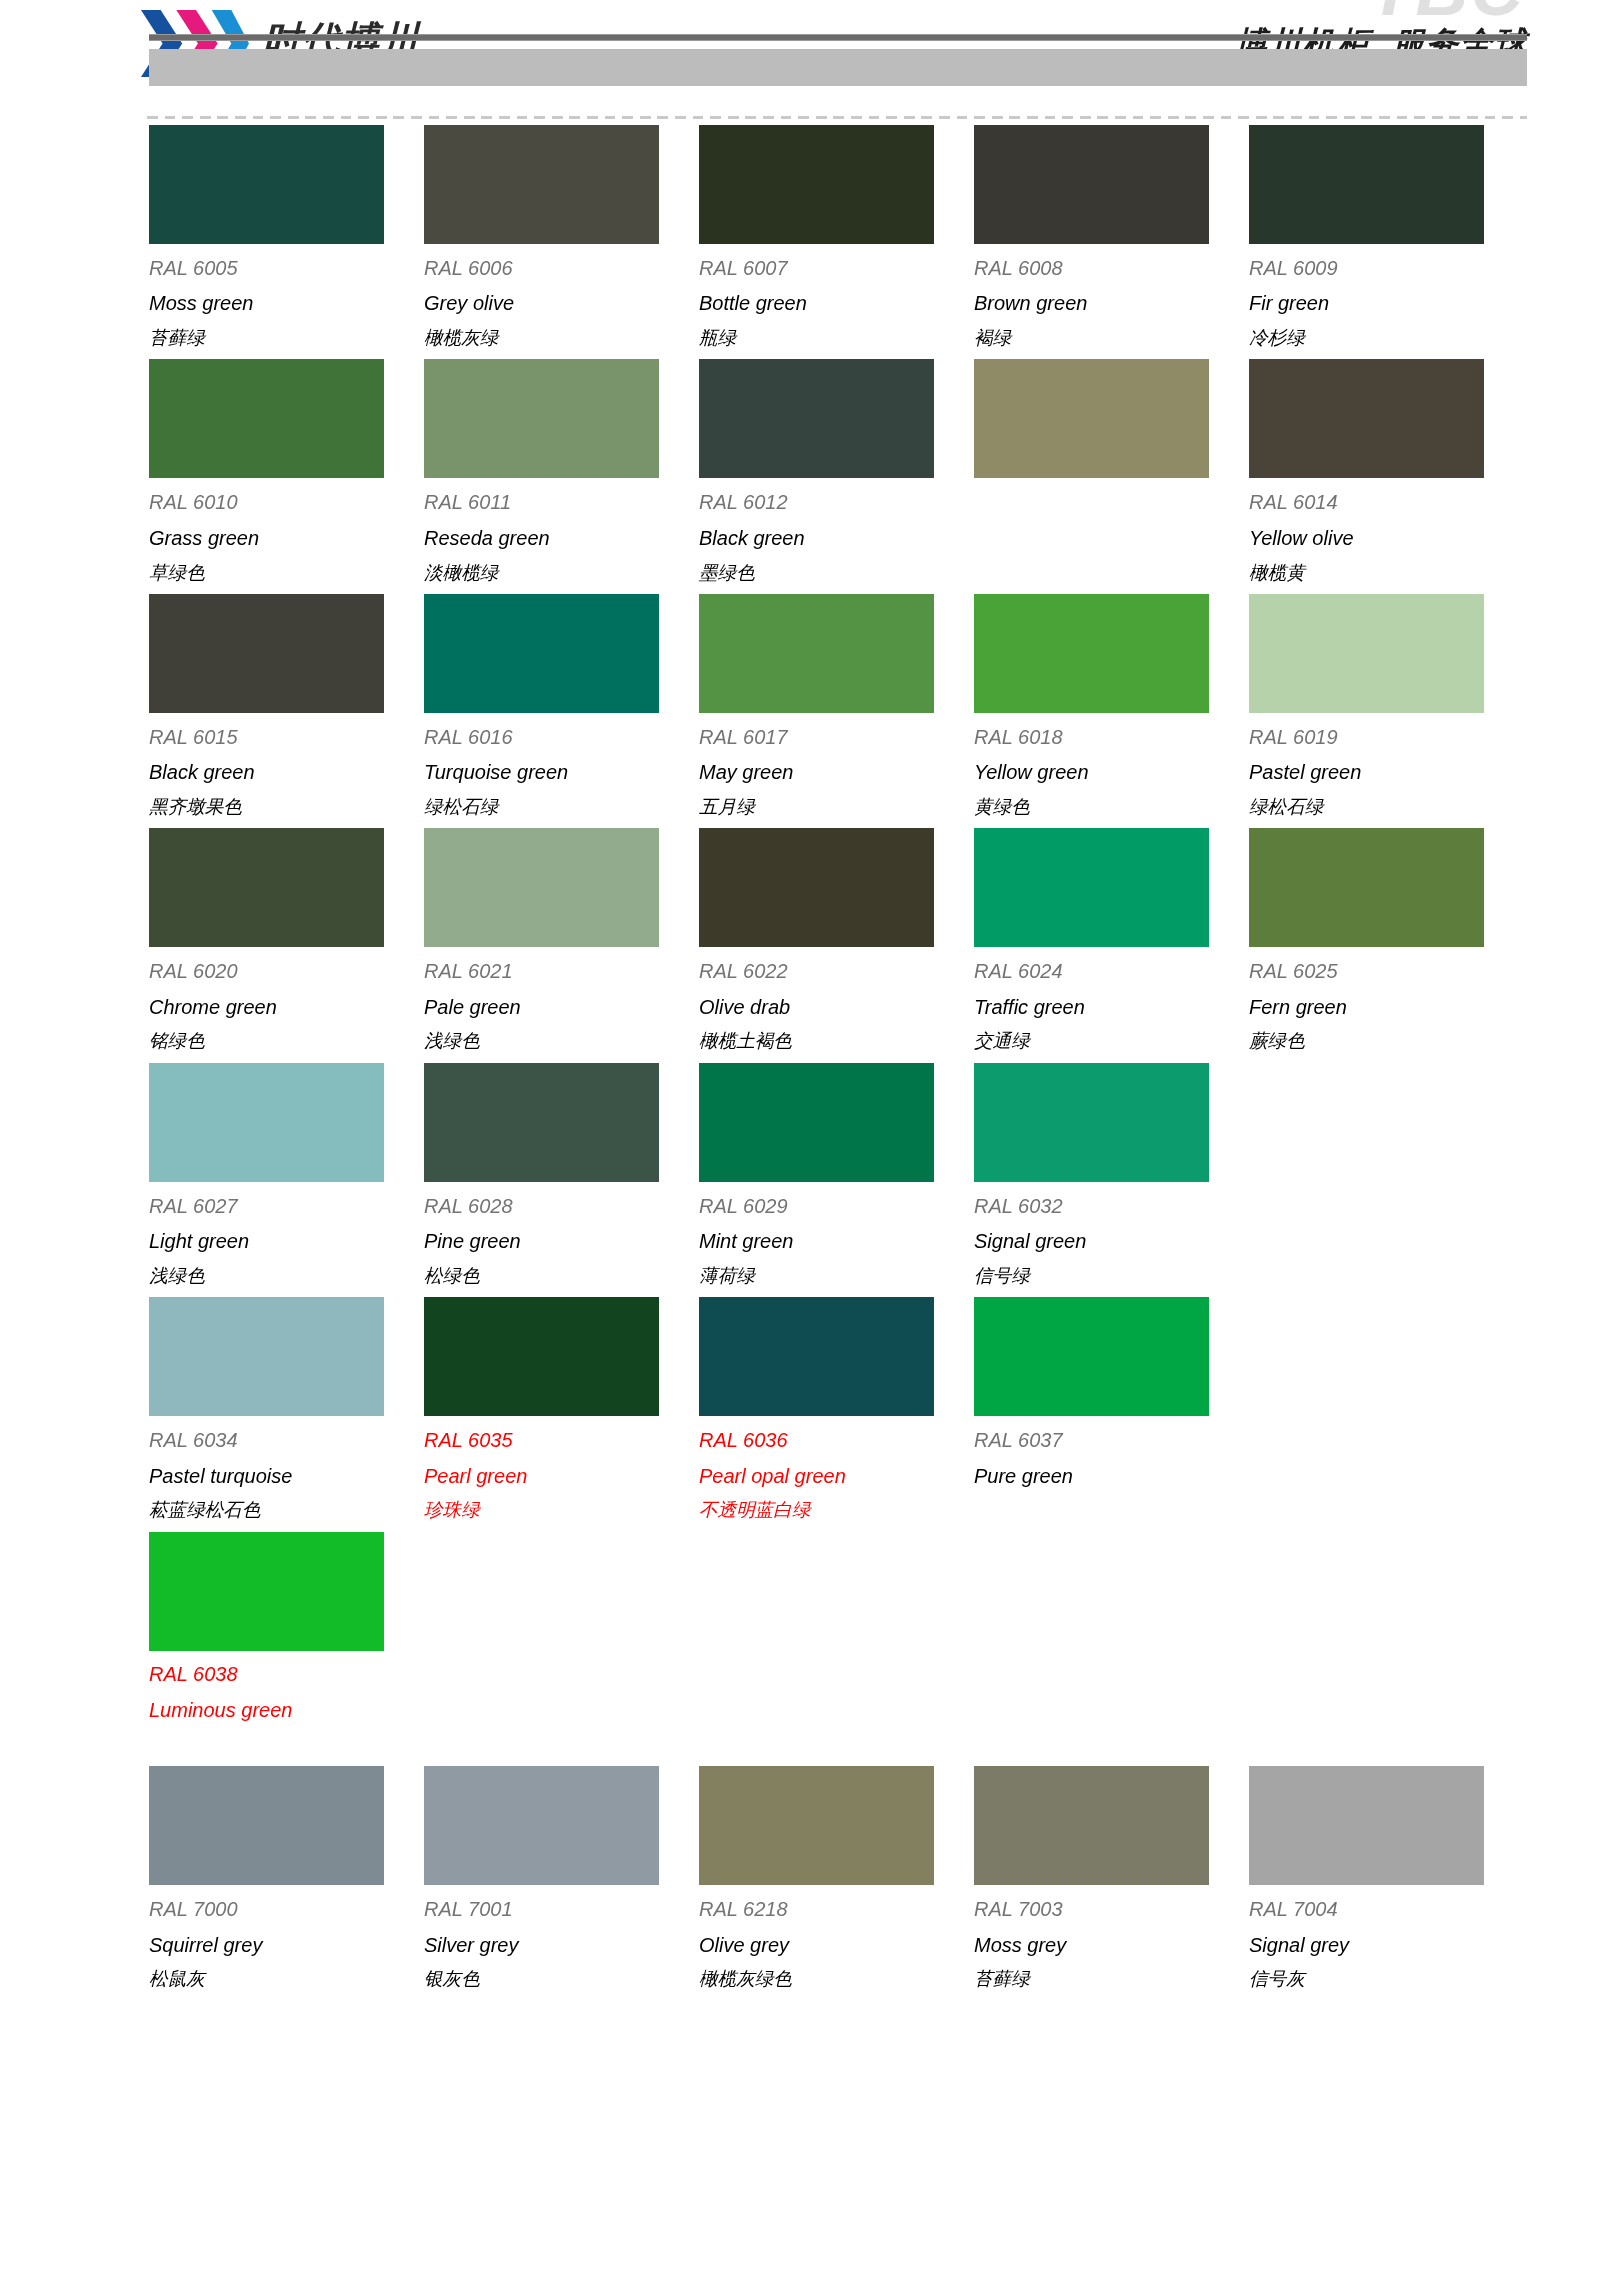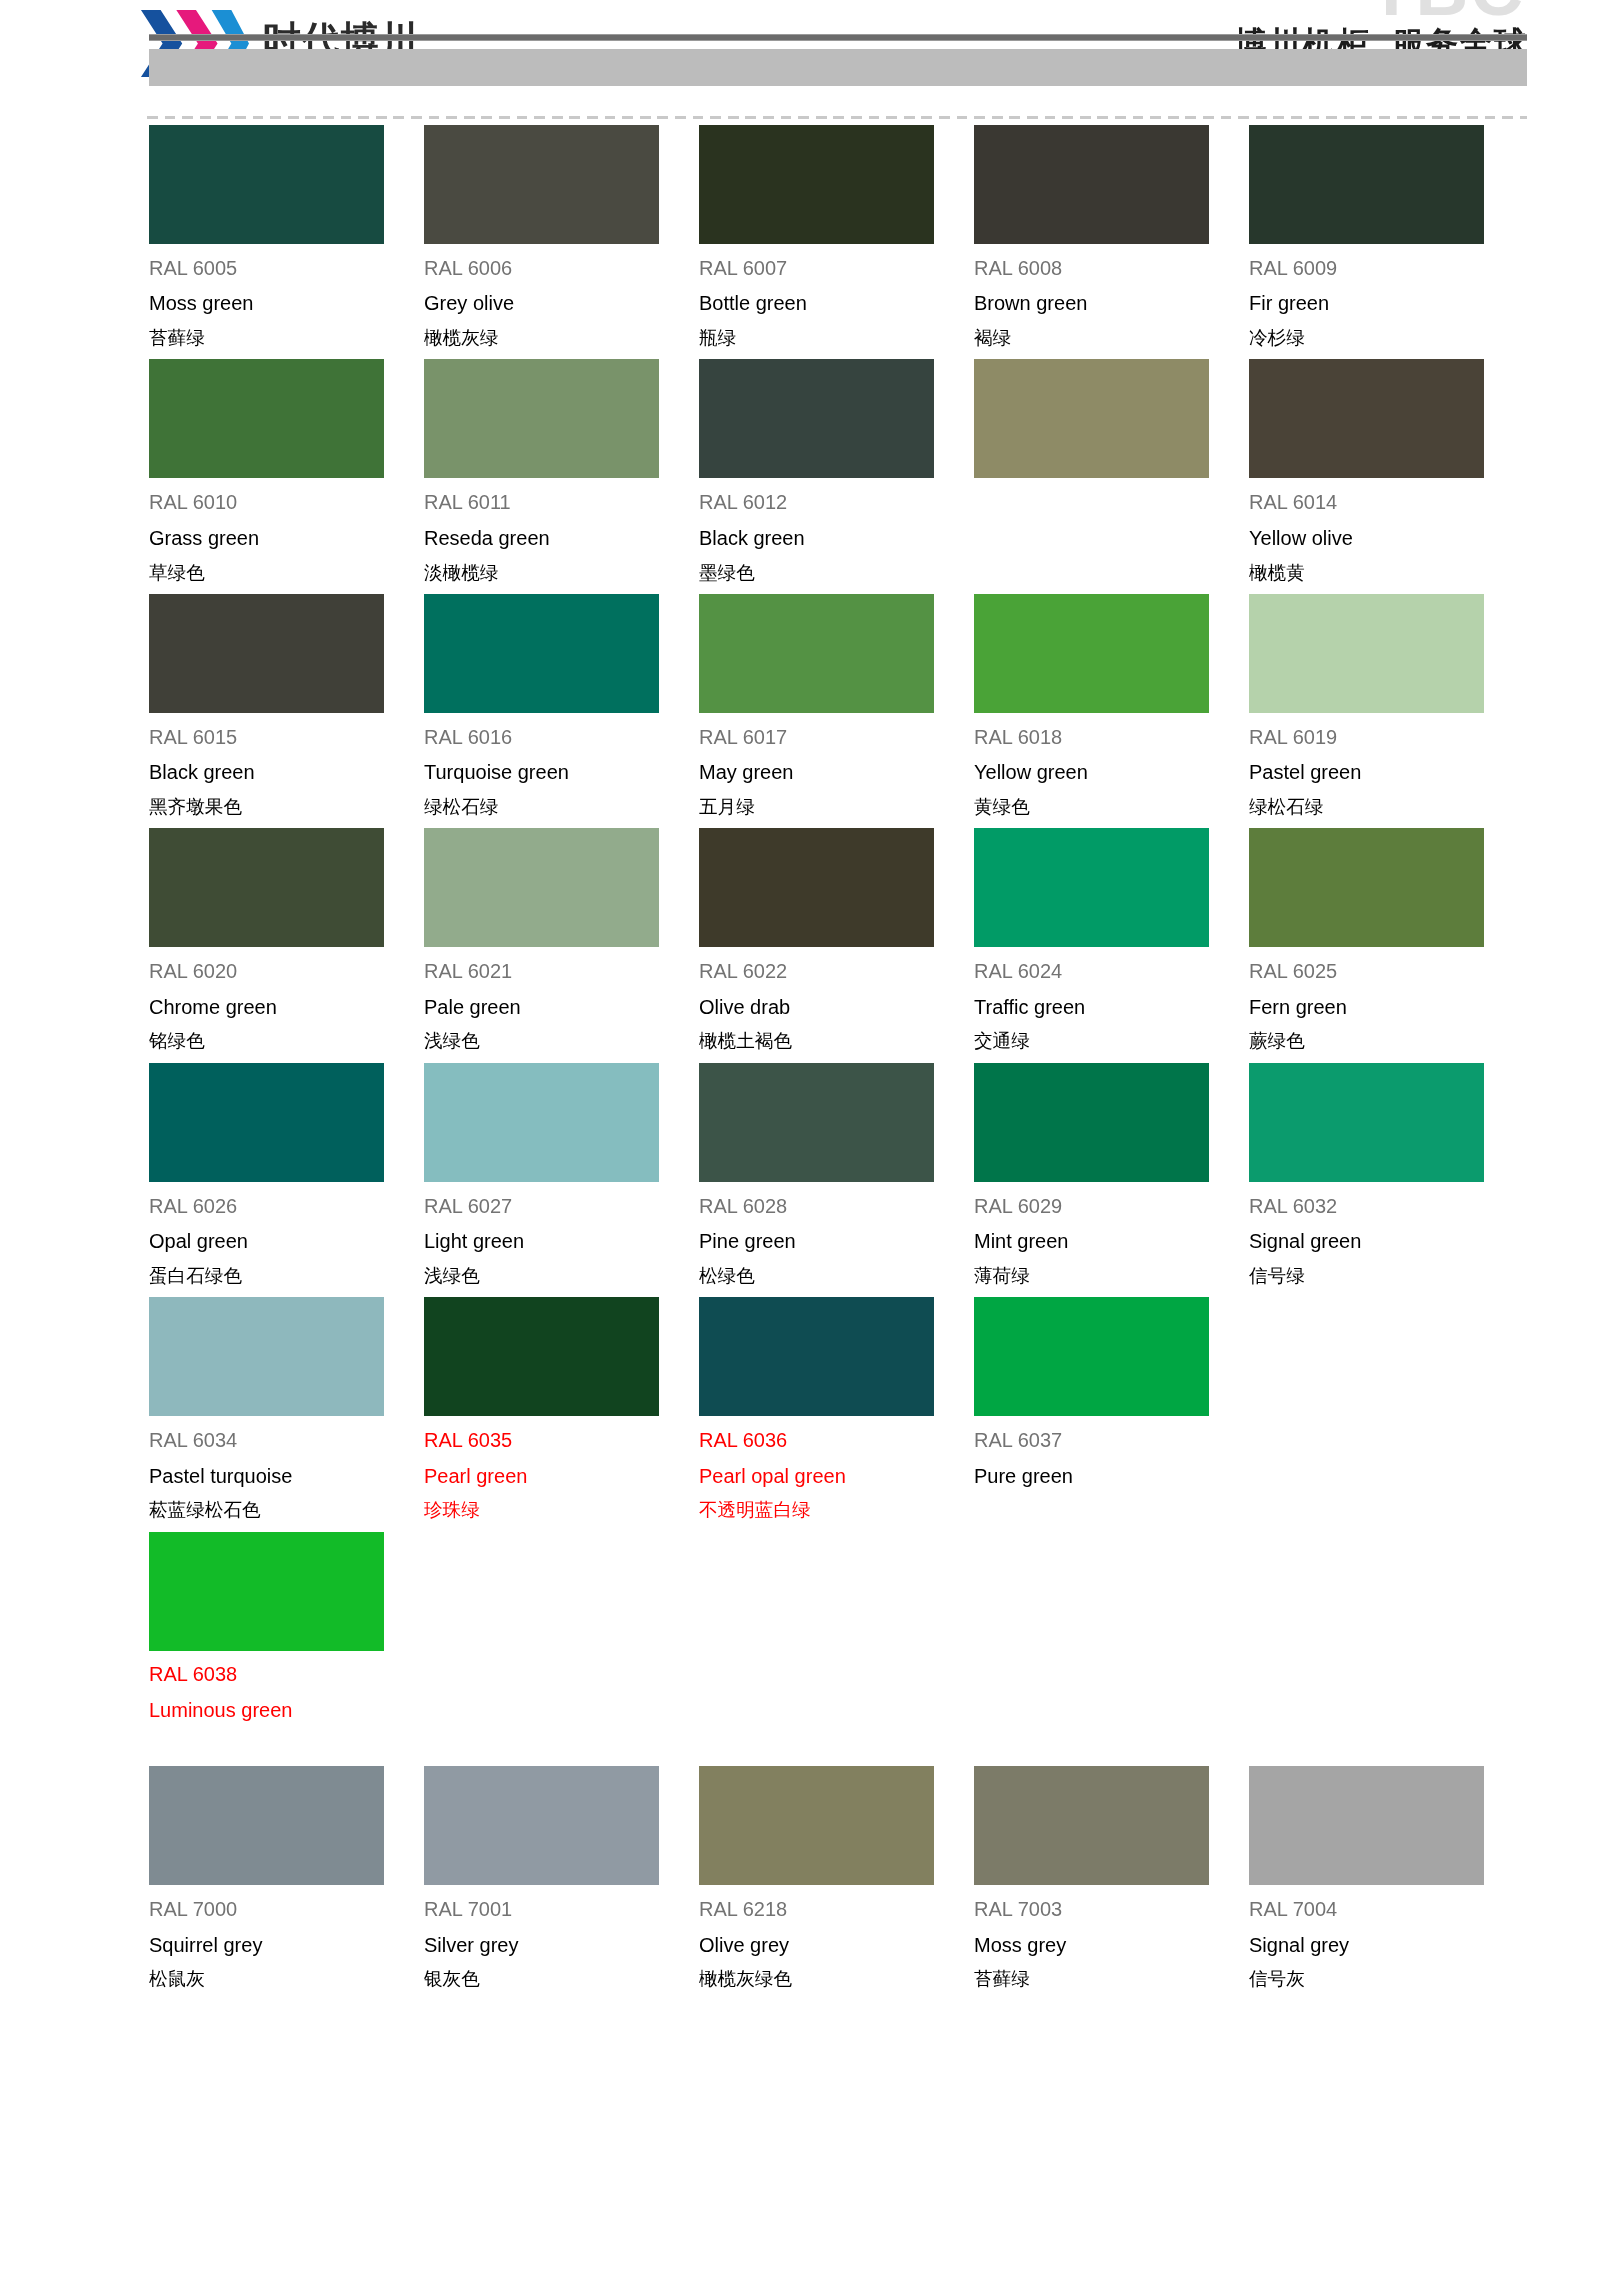--- a/index.html
+++ b/index.html
@@ -91,20 +91,21 @@
       #ffffff 10.8px, #ffffff 17.6px
     );
   }
 
   
   .sheet {
     position: absolute;
     left: 0;
     top: 0;
     width: 1621px;
+    font-style: italic;
   }
   .grid {
     position: absolute;
     left: 149px;
     top: 125px;
     width: 1380px;
   }
   .row {
     display: flex;
     gap: 0;
@@ -376,28 +377,20 @@
           <div class="swatch" style="background: rgb(93, 125, 60);"></div>
           <div class="labels">
             <div class="lbl-code">RAL 6025</div>
             <div class="lbl-name">Fern green</div>
             <div class="lbl-cn">蕨绿色</div>
           </div>
         </div>
       </div>
       <div class="row">
         <div class="cell">
-          <div class="swatch" style="background: rgb(0, 96, 92);"></div>
-          <div class="labels">
-            <div class="lbl-code">RAL 6026</div>
-            <div class="lbl-name">Opal green</div>
-            <div class="lbl-cn">蛋白石绿色</div>
-          </div>
-        </div>
-        <div class="cell">
           <div class="swatch" style="background: rgb(133, 189, 191);"></div>
           <div class="labels">
             <div class="lbl-code">RAL 6027</div>
             <div class="lbl-name">Light green</div>
             <div class="lbl-cn">浅绿色</div>
           </div>
         </div>
         <div class="cell">
           <div class="swatch" style="background: rgb(60, 84, 72);"></div>
           <div class="labels">

